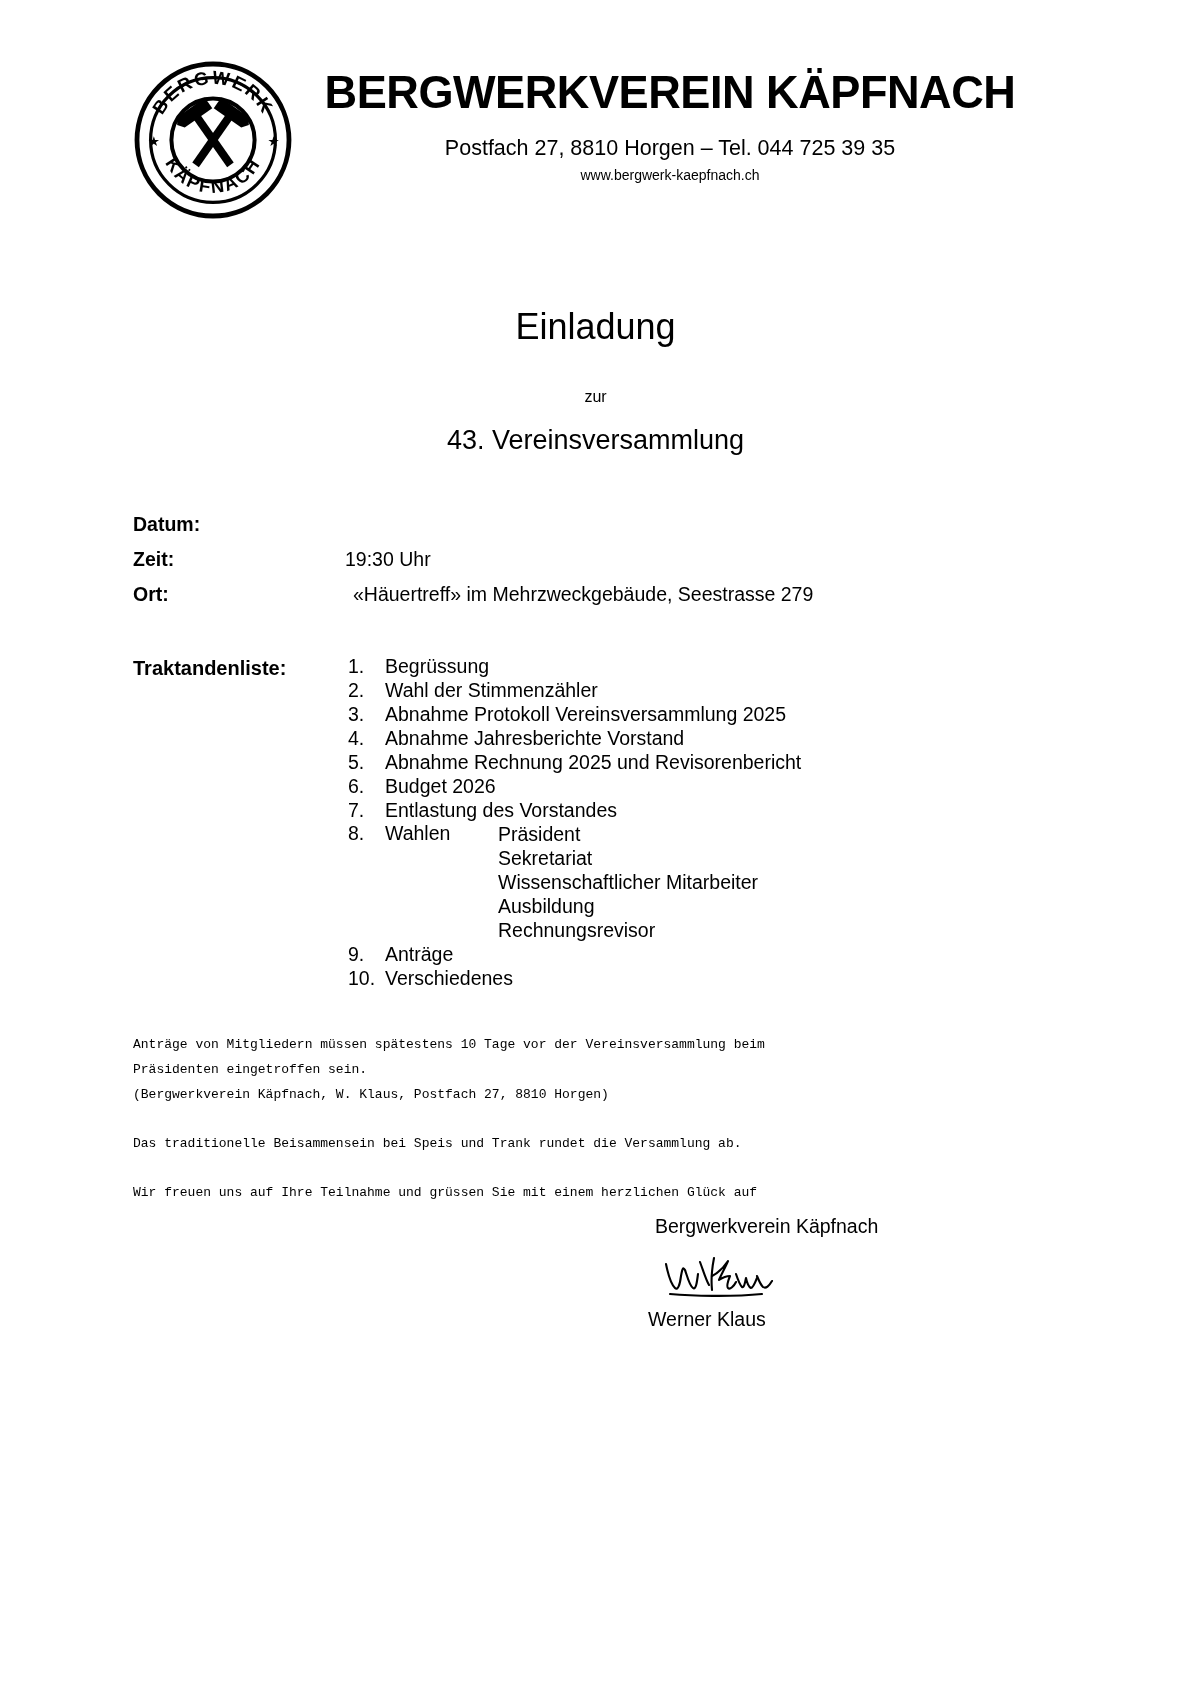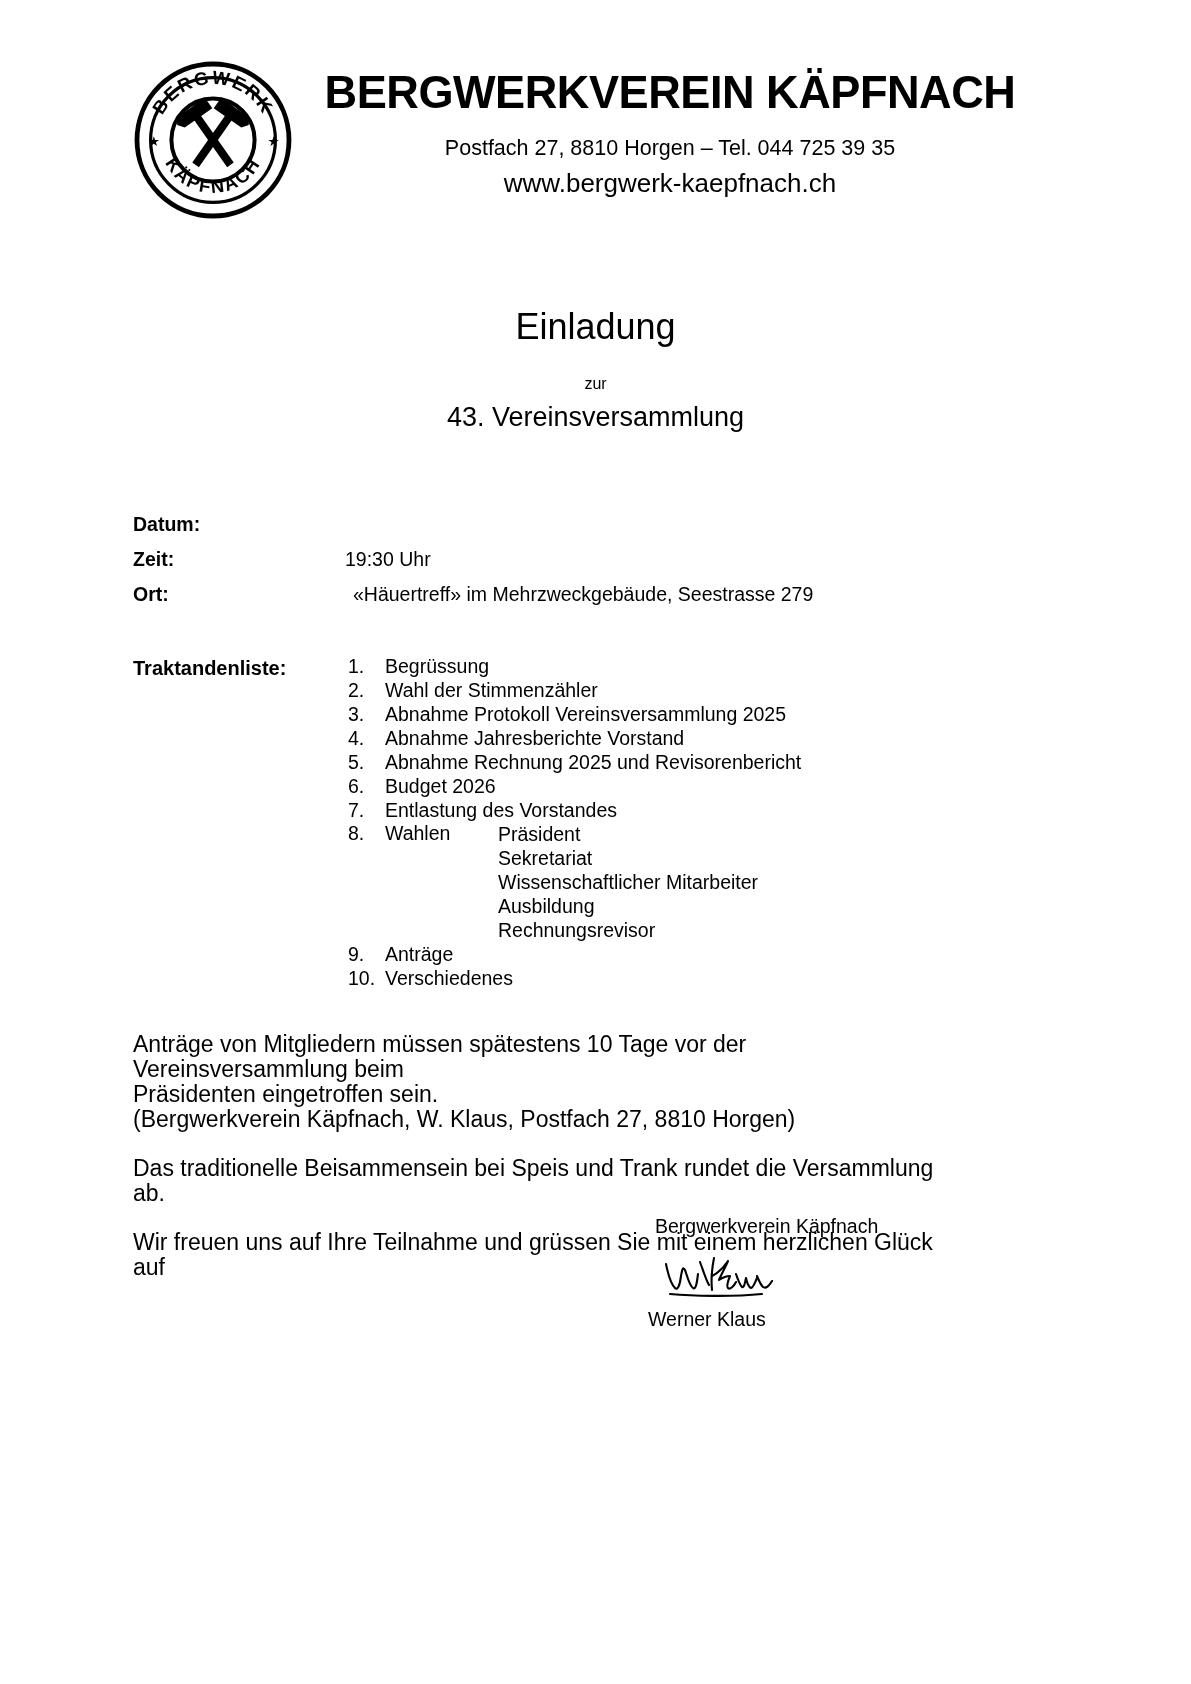--- a/index.html
+++ b/index.html
@@ -59,43 +59,43 @@
     text-align: center;
     font-size: 21.5px;
     line-height: 1.35;
   }
   .org-web {
     position: absolute;
     left: 300px;
     top: 118px;
     width: 740px;
     text-align: center;
-    font-size: 26px;
+    font-size: 14px;
     line-height: 1.35;
   }
 
   
   .title-block {
     position: absolute;
     left: 0;
     top: 305px;
     width: 1191px;
     text-align: center;
   }
   .title-main {
     font-size: 36px;
     line-height: 1.2;
   }
   .title-sub {
-    margin-top: 26px;
+    margin-top: 39px;
     font-size: 16px;
     line-height: 1.2;
   }
   .title-meeting {
-    margin-top: 8px;
+    margin-top: 18px;
     font-size: 27px;
     line-height: 1.2;
   }
 
   
   .details {
     position: absolute;
     left: 133px;
     top: 513px;
     width: 900px;
@@ -163,22 +163,23 @@
   }
   .wahlen-left { display: flex; flex: 0 0 auto; }
   .wahlen-word { width: 113px; flex: 0 0 113px; }
 
   
   .body-text {
     position: absolute;
     left: 133px;
     top: 1032px;
     width: 805px;
-    font-size: 23px;
+    font-size: 13px;
     line-height: 25px;
+    font-family: Liberation Mono, monospace;
   }
   .para { margin: 0 0 24px 0; }
   .para span { display: block; }
 
   
   .signature {
     position: absolute;
     left: 600px;
     top: 1215px;
     width: 420px;

